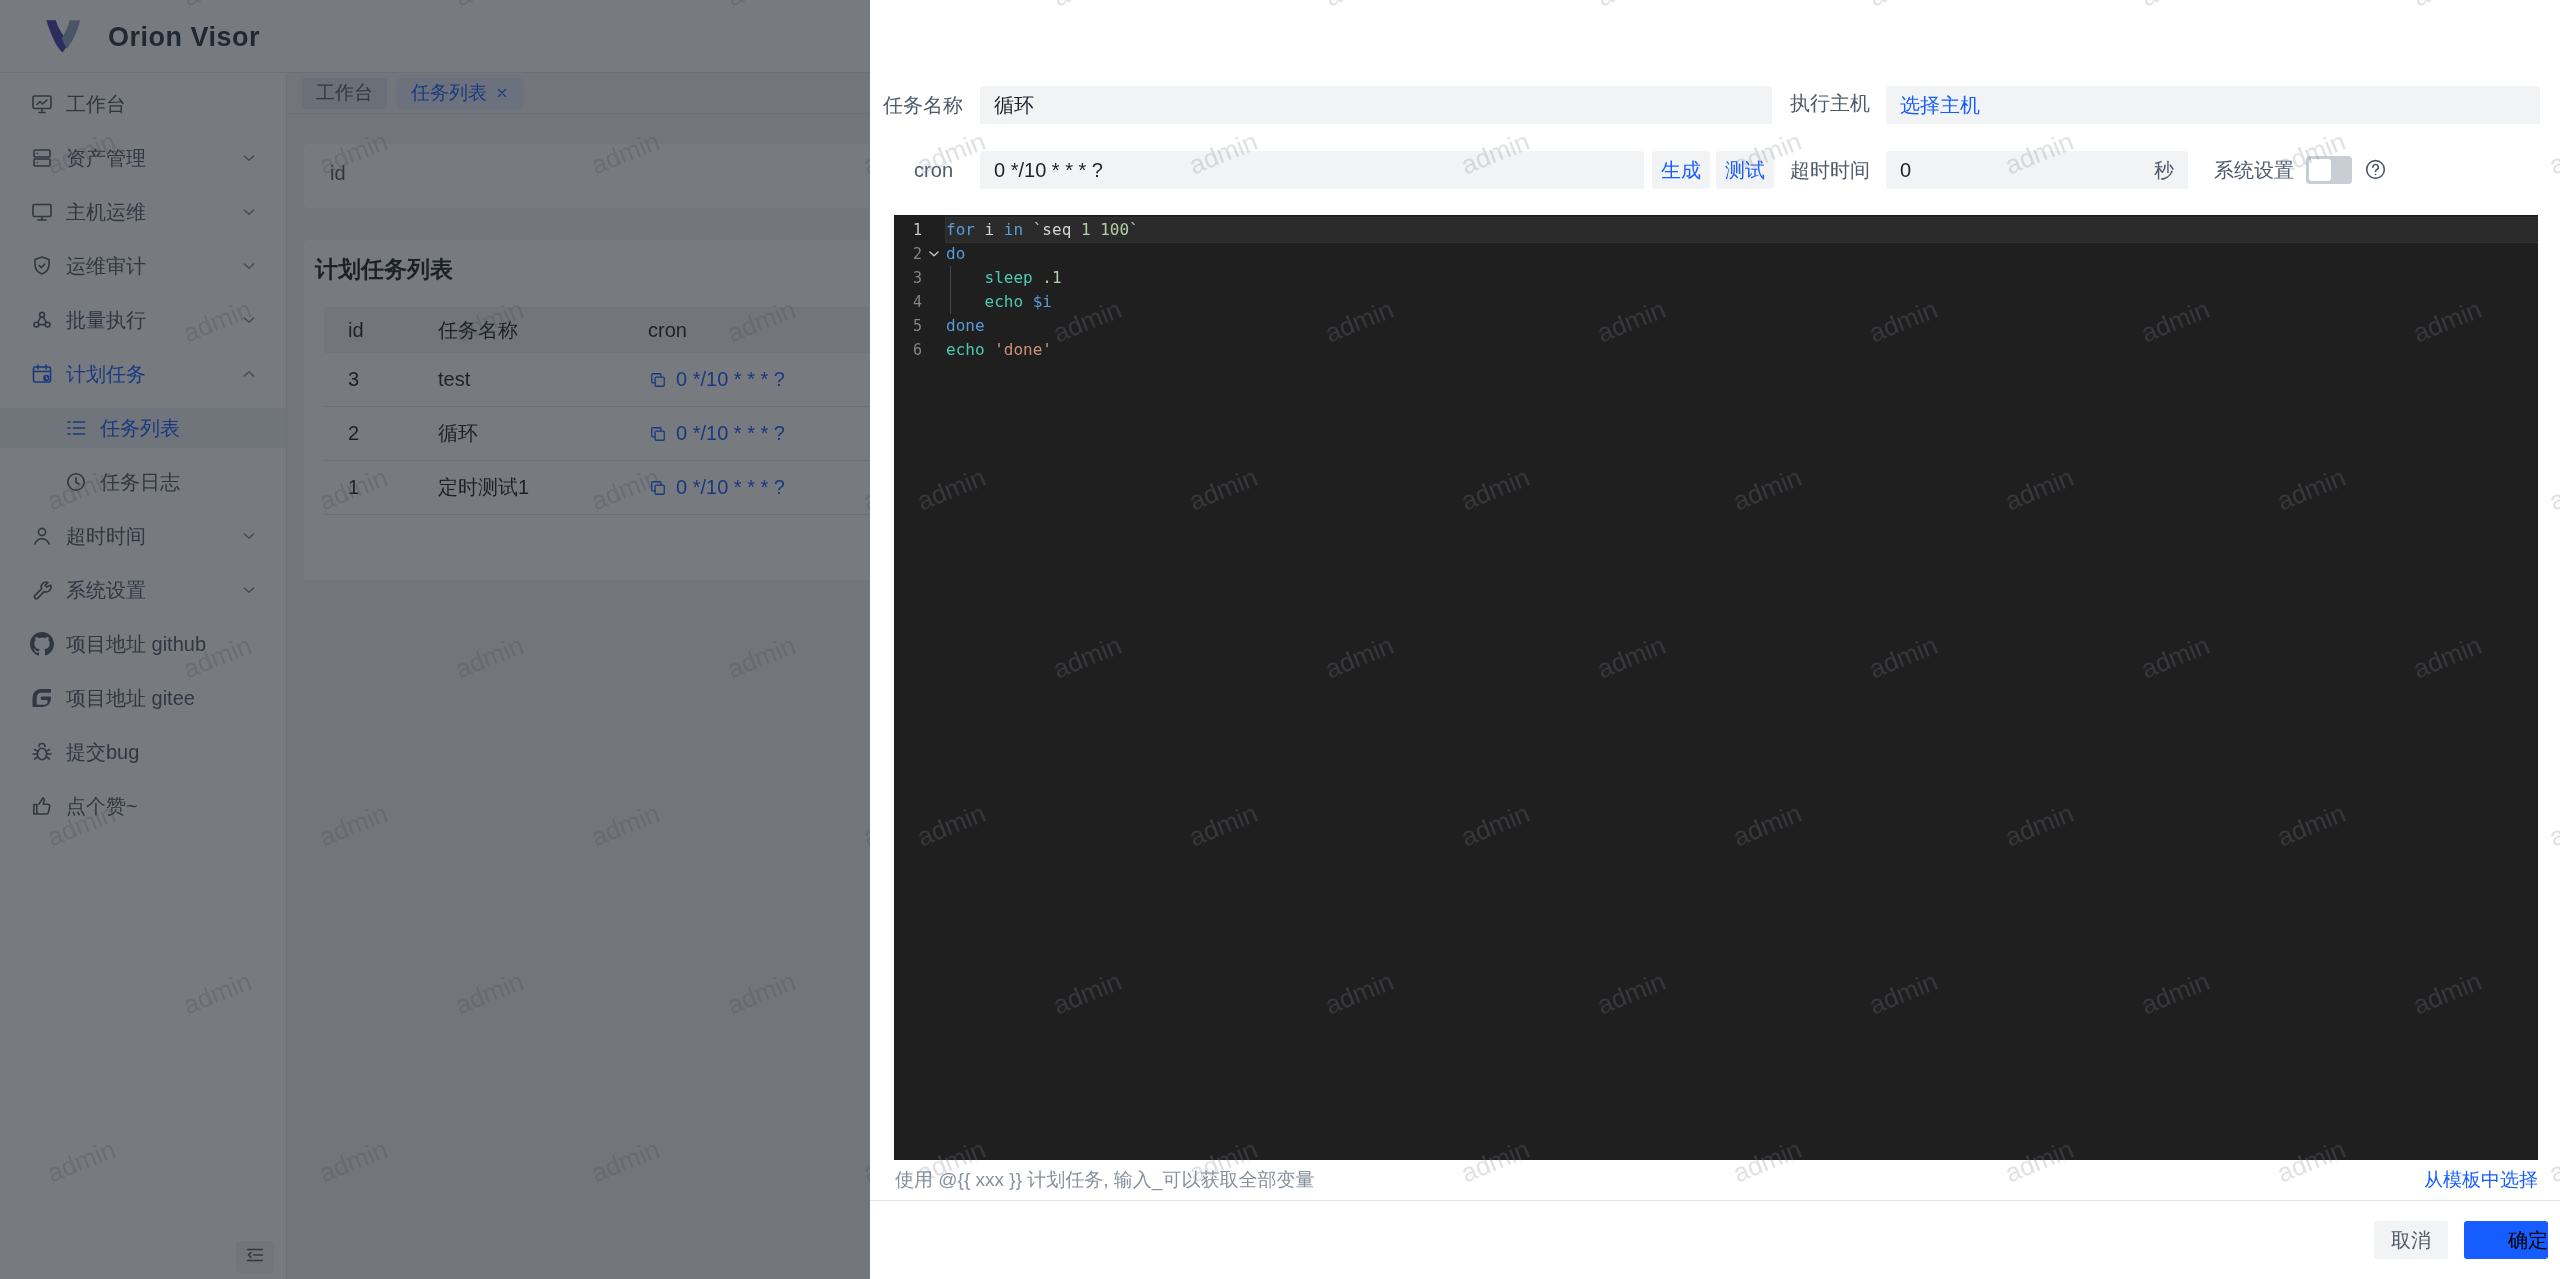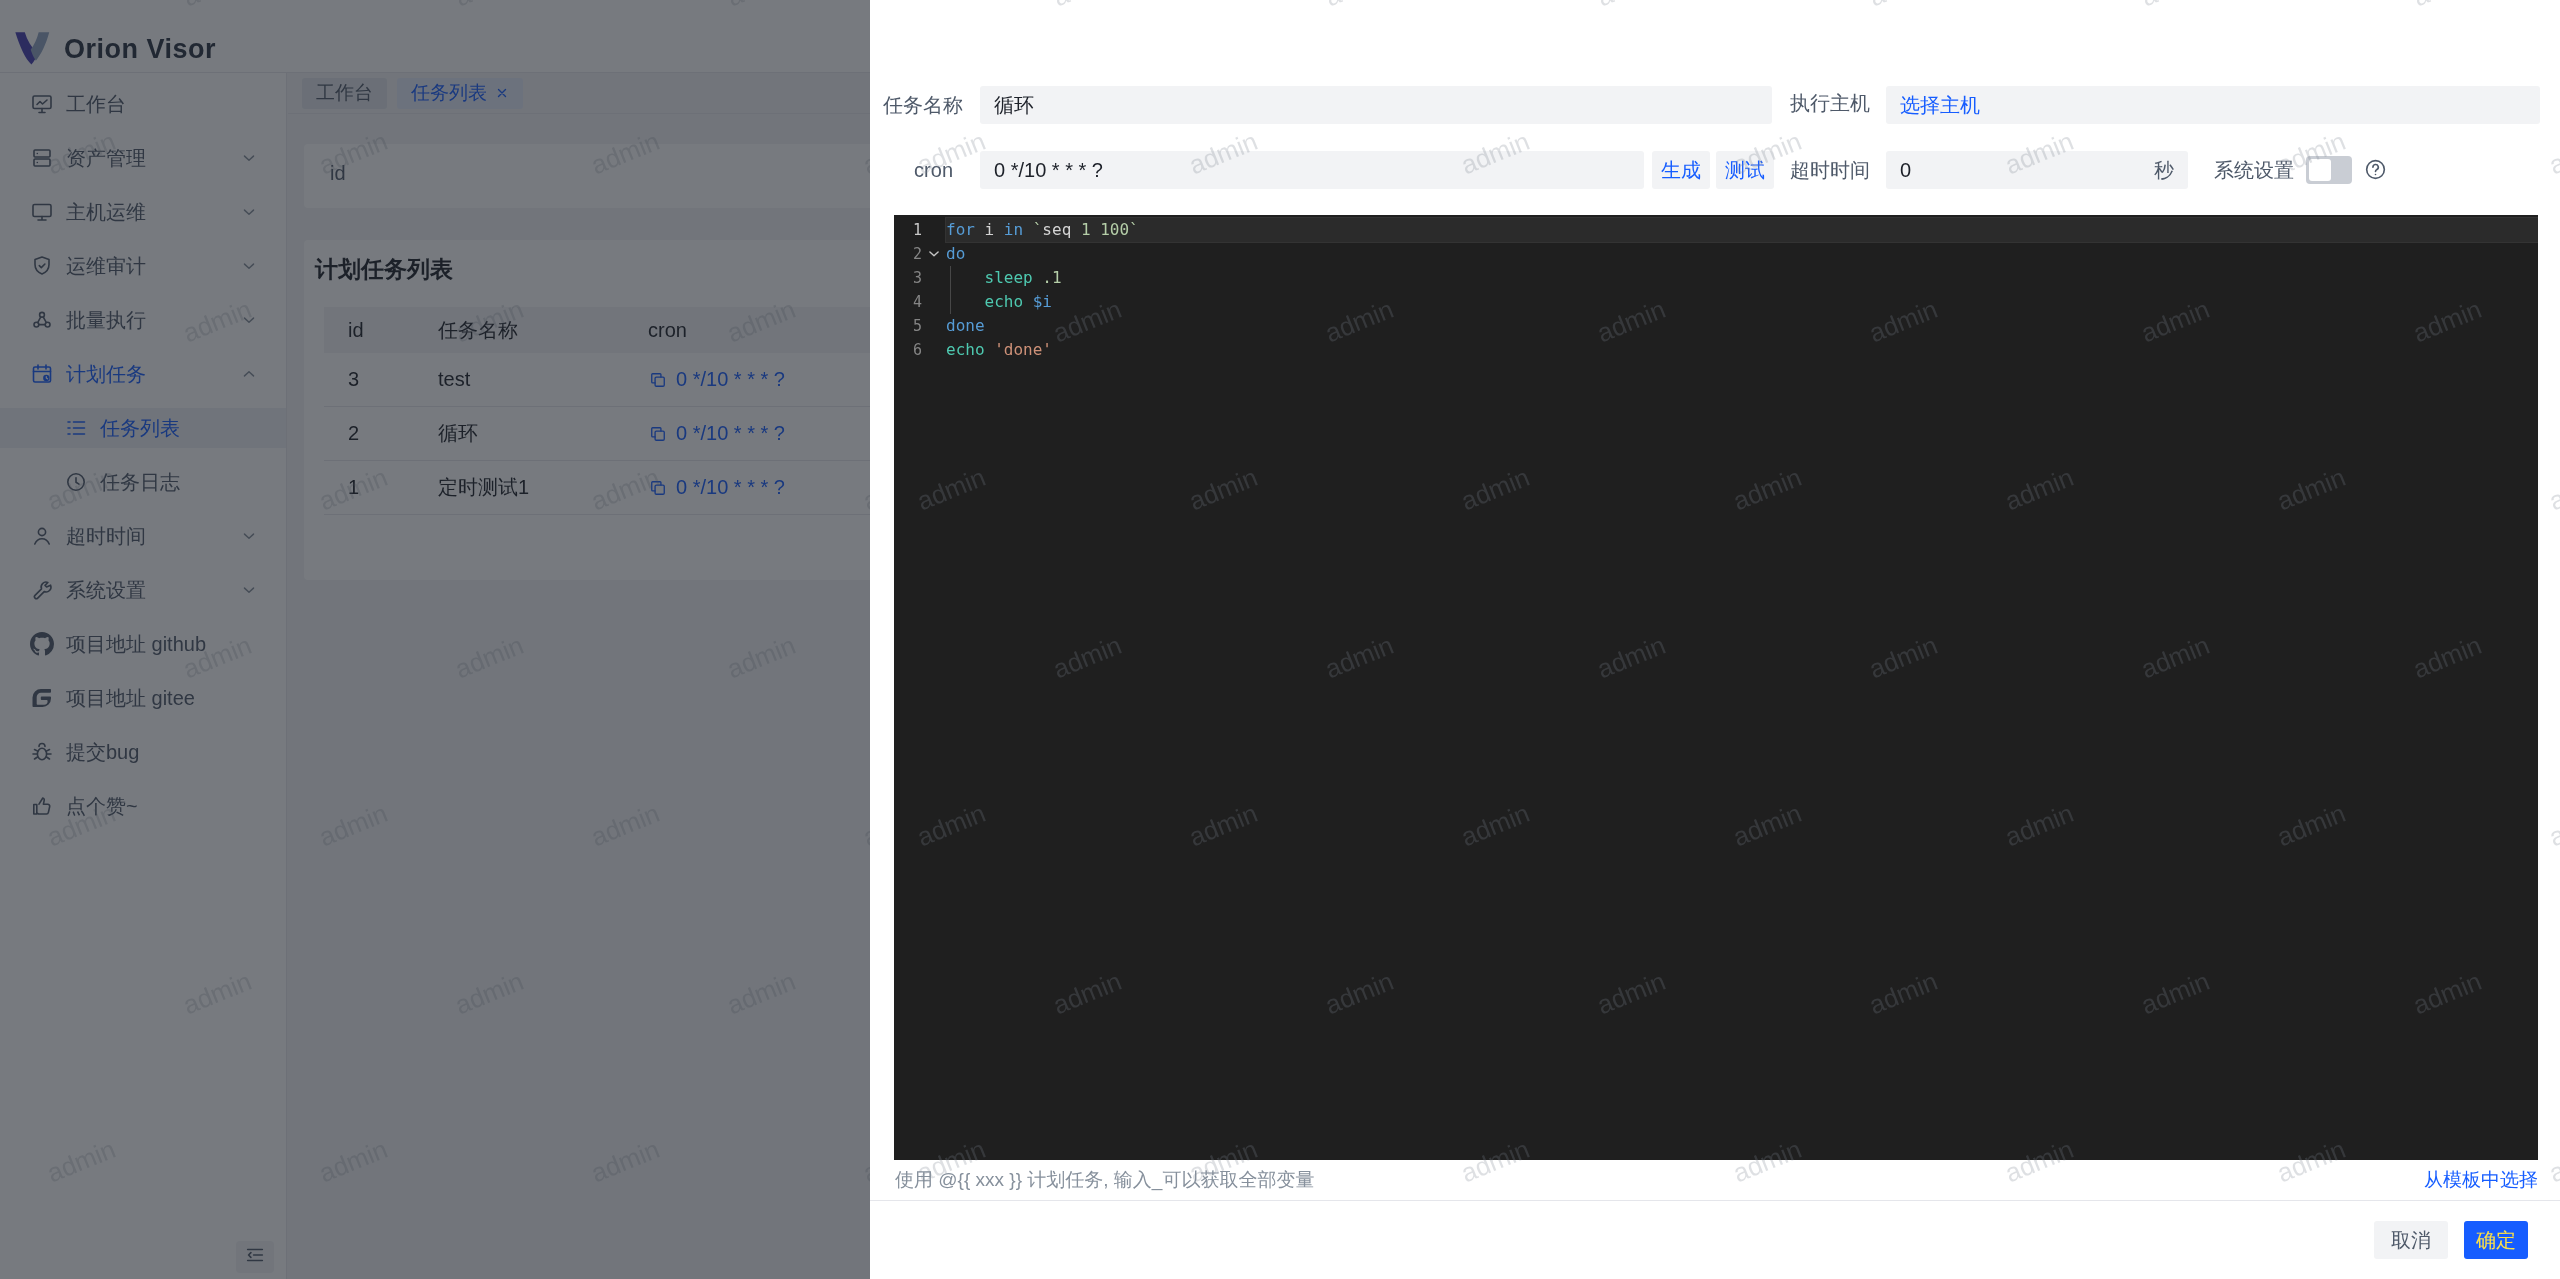--- a/index.html
+++ b/index.html
@@ -3,21 +3,21 @@
 <meta charset="utf-8">
 <style>
   * { margin:0; padding:0; box-sizing:border-box; }
   html,body { width:2560px; height:1279px; overflow:hidden; background:#f2f3f5;
     font-family:"Liberation Sans", sans-serif; }
   #app { position:relative; width:2560px; height:1279px; }
 
   
   .topbar { position:absolute; left:0; top:0; width:2560px; height:73px; background:#fff;
     border-bottom:1px solid #e5e6eb; z-index:1; }
-  .logo { position:absolute; left:12px; top:18px; display:flex; align-items:center; gap:12px;margin-top:12px; }
+  .logo { position:absolute; left:43px; top:18px; display:flex; align-items:center; gap:25px; }
   .logo svg { width:40px; height:38px; }
   .brand-name { font-size:27px; font-weight:600; color:#2a3342; letter-spacing:.5px; }
 
   .sidebar { position:absolute; left:0; top:73px; width:287px; bottom:0; background:#fff;
     border-right:1px solid #e5e6eb; z-index:1; }
   .menu { position:absolute; top:11px; left:0; right:0; }
   .menu-item { position:relative; height:40px; margin-bottom:14px; display:flex; align-items:center;
     color:#4e5969; font-size:20px; cursor:pointer; }
   .menu-item .mi-icon { width:24px; height:24px; margin-left:30px; flex:none; display:flex; }
   .menu-item .mi-icon svg { width:24px; height:24px; }
@@ -104,21 +104,21 @@
   .tk-kw{color:#569cd6} .tk-fn{color:#4ec9b0} .tk-num{color:#b5cea8} .tk-str{color:#ce9178}
   .tk-var{color:#569cd6} .tk-pl{color:#d4d4d4}
 
   .hint-row { position:absolute; left:0; right:0; top:1160px; height:40px; }
   .hint-text { position:absolute; left:25px; top:0; line-height:40px; font-size:19px; color:#86909c; }
   .template-link { position:absolute; right:22px; top:0; line-height:40px; font-size:19px; }
   .d-footer { position:absolute; left:0; right:0; top:1200px; bottom:0; border-top:1px solid #e5e6eb; }
   .btn { position:absolute; top:20px; height:38px; border:none; border-radius:3px; font-size:20px;
     cursor:pointer; font-family:"Liberation Sans",sans-serif; }
   .btn-cancel { left:1504px; width:74px; background:#f2f3f5; color:#4e5969; }
-  .btn-confirm { left:1594px; width:64px; background:#165dff; color:#fde047; }
+  .btn-confirm { left:1594px; width:84px; background:#165dff; color:#000000;text-align:right; }
 </style>
 </head>
 <body>
 
 <div id="app">
 
   <header class="topbar">
     <div class="logo">
       <svg viewBox="0 0 36 34">
         <path d="M3 2 C7 15 12 26 17.5 31 C19.8 28.3 21.5 25.2 23 21.5 C17.5 15.5 13.5 9 11.5 2 Z" fill="#453db0"></path>

